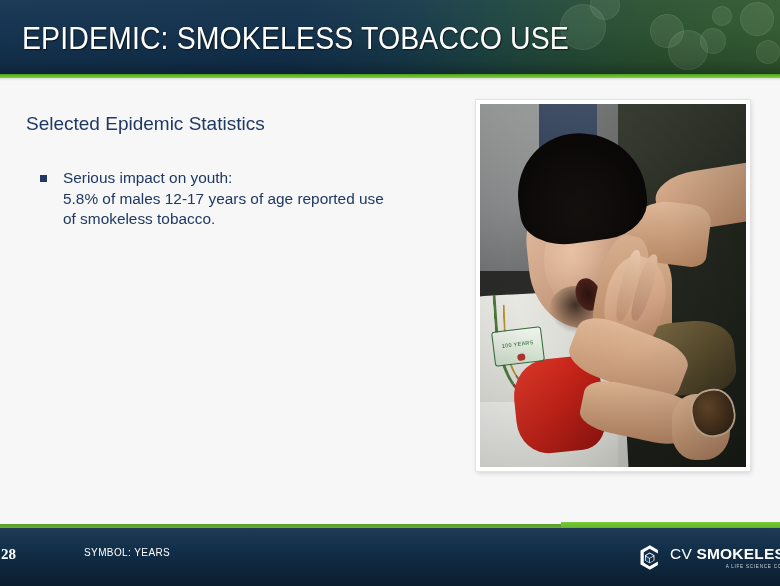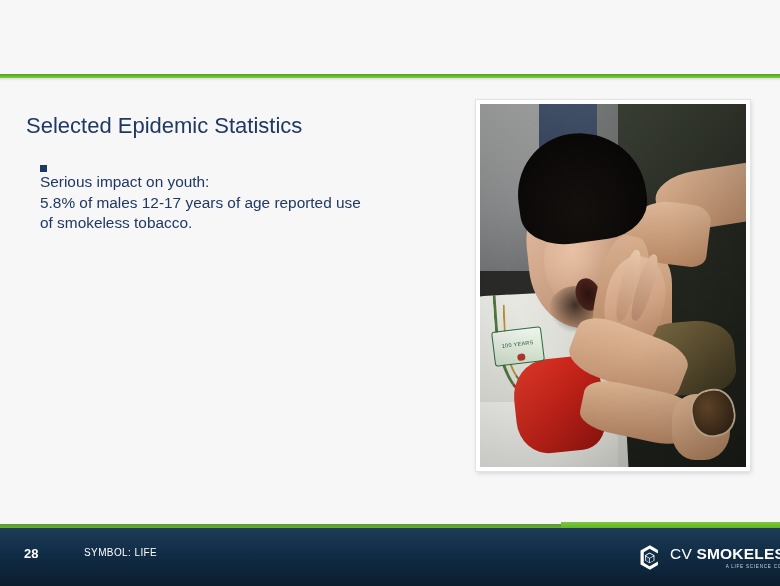--- a/index.html
+++ b/index.html
@@ -76,21 +76,21 @@
     left: 0; top: 78px;
     width: 780px; height: 3px;
     background: linear-gradient(180deg, rgba(0,0,0,0.10), rgba(0,0,0,0));
   }
 
   
   #subhead {
     position: absolute;
     left: 26px;
     top: 113px;
-    font-size: 22px;
+    font-size: 19px;
     color: #1f3864;
     font-family: "Liberation Sans", sans-serif;
     white-space: nowrap;
   }
   .bullet-row {
     position: absolute;
     left: 40px;
     width: 420px;
     display: flex;
     align-items: flex-start;
@@ -103,21 +103,21 @@
     margin-right: 16px;
     flex: 0 0 auto;
   }
   .bullet-text {
     font-size: 15.4px;
     line-height: 20.5px;
     color: #1f3864;
     font-family: "Liberation Sans", sans-serif;
     white-space: pre-line;
   }
-  #bullet-0 { top: 158px; flex-direction: column; }
+  #bullet-0 { top: 168px; }
   #bullet-1 { top: 240px; }
   #bullet-2 { top: 308px; }
 
   
   #photo-frame {
     position: absolute;
     left: 476px;
     top: 100px;
     width: 274px;
     height: 371px;
@@ -352,25 +352,25 @@
     background: linear-gradient(180deg, #12314e 0%, #102b44 55%, #0d2438 100%);
     overflow: hidden;
   }
   #footer-sheen {
     position: absolute;
     left: 0; top: 0; width: 780px; height: 58px;
     background: linear-gradient(180deg, rgba(255,255,255,0.05), rgba(255,255,255,0) 45%, rgba(0,0,0,0.18) 100%);
   }
   #footer-page {
     position: absolute;
-    left: 24px; top: 546px;
-    font-size: 13px;
+    left: 1px; top: 546px;
+    font-size: 15px;
     font-weight: bold;
     color: #ffffff;
-    font-family: Liberation Sans, sans-serif;
+    font-family: Liberation Serif, serif;
   }
   #footer-symbol {
     position: absolute;
     left: 84px; top: 547px;
     font-size: 10px;
     letter-spacing: 0.4px;
     color: #ffffff;
     font-family: "Liberation Sans", sans-serif;
   }
 
@@ -415,20 +415,32 @@
     margin-top: 1px;
     font-family: "Liberation Sans", sans-serif;
     white-space: nowrap;
   }
 </style>
 </head>
 <body>
 
 <div id="slide">
 
+  <div id="header">
+    <div class="bokeh" style="left:560px;top:4px;width:46px;height:46px;"></div>
+    <div class="bokeh" style="left:590px;top:-10px;width:30px;height:30px;"></div>
+    <div class="bokeh" style="left:650px;top:14px;width:34px;height:34px;"></div>
+    <div class="bokeh" style="left:668px;top:30px;width:40px;height:40px;"></div>
+    <div class="bokeh" style="left:700px;top:28px;width:26px;height:26px;"></div>
+    <div class="bokeh" style="left:740px;top:2px;width:34px;height:34px;"></div>
+    <div class="bokeh" style="left:712px;top:6px;width:20px;height:20px;"></div>
+    <div class="bokeh" style="left:756px;top:40px;width:24px;height:24px;"></div>
+    <div id="header-sheen"></div>
+    <div id="header-title">EPIDEMIC: SMOKELESS TOBACCO USE</div>
+  </div>
   <div id="header-rule"></div>
   <div id="header-rule-shadow"></div>
 
   <div id="subhead">Selected Epidemic Statistics</div>
 
   <div class="bullet-row" id="bullet-0">
     <span class="bullet-marker"></span>
     <span class="bullet-text">Serious impact on youth:
 5.8% of males 12-17 years of age reported use
 of smokeless tobacco.</span>
@@ -473,21 +485,21 @@
       <div class="ph" id="ph-blur"></div>
     </div>
   </div>
 
   <div id="footer-rule-left"></div>
   <div id="footer-rule-right"></div>
   <div id="footer">
     <div id="footer-sheen"></div>
   </div>
   <div id="footer-page">28</div>
-  <div id="footer-symbol">SYMBOL: LIFE</div>
+  <div id="footer-symbol">SYMBOL: YEARS</div>
 
   <div id="logo">
     <div id="logo-mark">
       <svg width="29" height="29" viewBox="0 0 40 40" aria-hidden="true">
         <path d="M33 9.5 L22 3 L9 10.5 L9 29.5 L22 37 L33 30.5 L33 25.5 L21.5 32 L13.5 27.3 L13.5 12.7 L21.5 8 L33 14.5 Z" fill="#ffffff"></path>
         <path d="M21.6 13.2 L28.2 17 L28.2 24.2 L21.6 28 L15.2 24.2 L15.2 17 Z" fill="#ffffff"></path>
         <path d="M21.6 14.6 L26.9 17.6 L21.6 20.7 L16.4 17.6 Z" fill="#12314e"></path>
         <path d="M16.3 18.6 L21.1 21.4 L21.1 26.9 L16.3 24.1 Z" fill="#1d4668"></path>
         <path d="M22.1 21.4 L27 18.6 L27 24.1 L22.1 26.9 Z" fill="#0c2338"></path>
       </svg>

